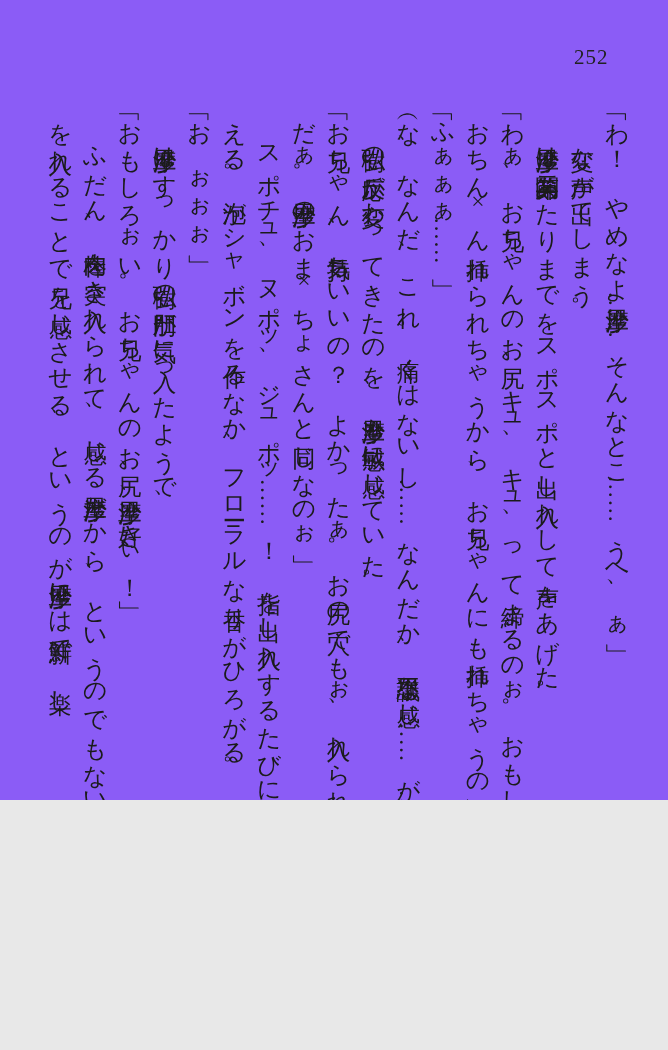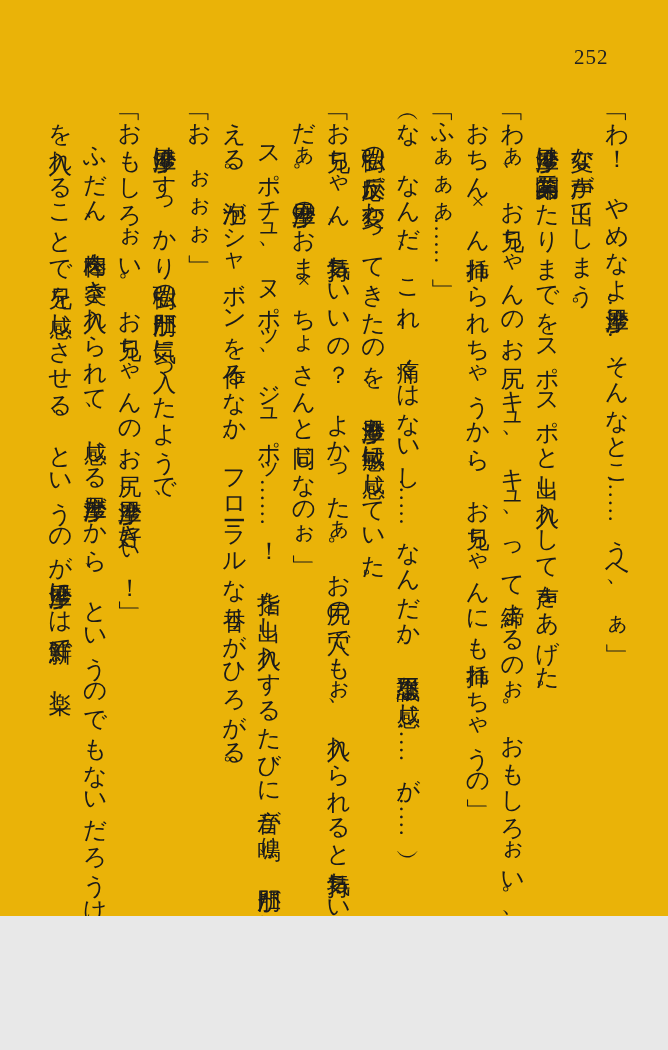--- a/index.html
+++ b/index.html
@@ -1,19 +1,19 @@
 <!DOCTYPE html>
 <html lang="ja"><head>
 <meta charset="utf-8">
 <style>
   html,body{margin:0;padding:0;background:#e8e8e8;}
   .page{
     position:relative;
-    width:668px;height:916px;
-    background:#eab308;
+    width:668px;height:800px;
+    background:#8b5cf6;
     overflow:hidden;
     font-family:"Liberation Serif", serif;
     color:#1b1b1b;
   }
   .page-number{
     position:absolute;
     top:45px;left:574px;
     font-size:21px;
     letter-spacing:1px;
     color:#222;

